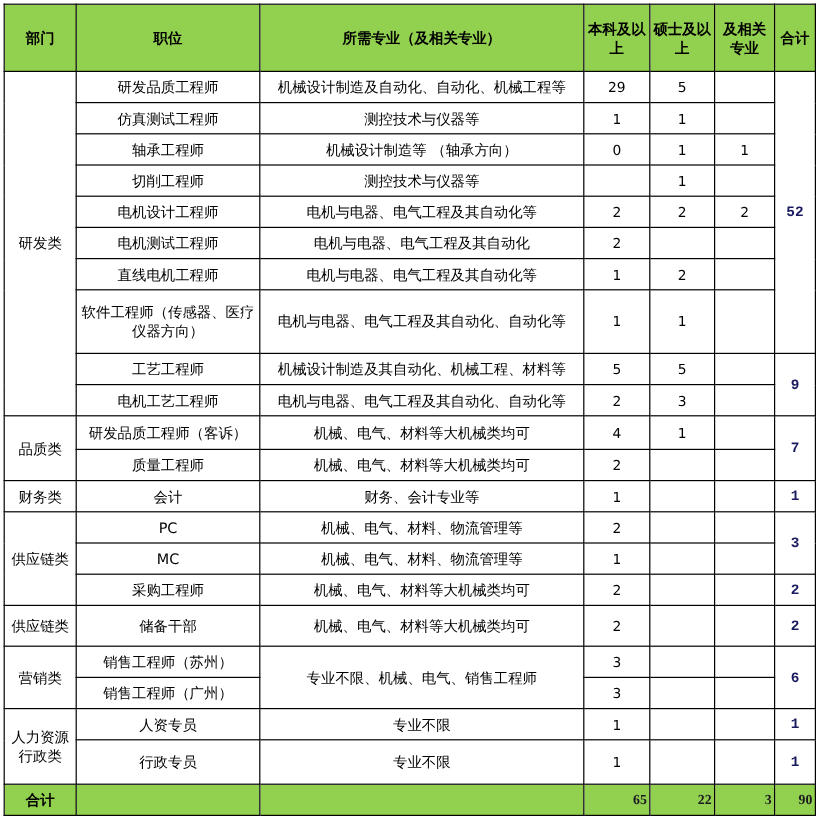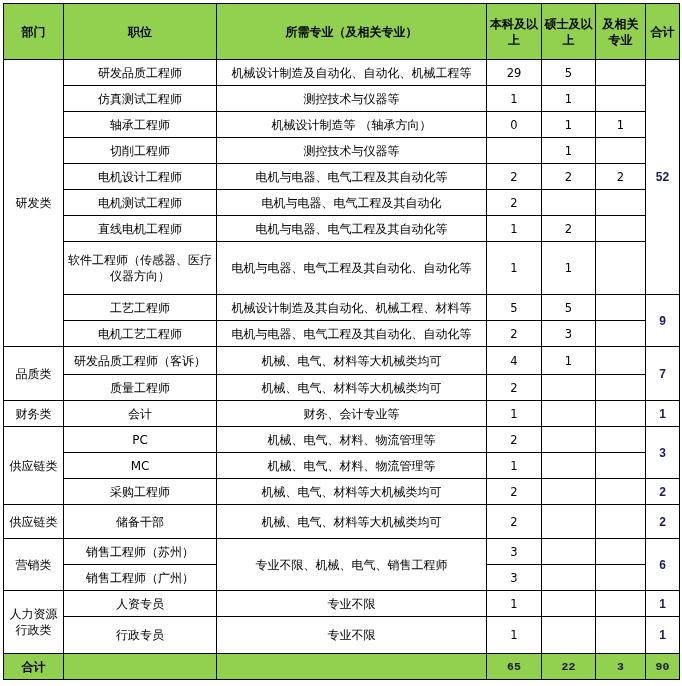--- a/index.html
+++ b/index.html
@@ -16,22 +16,22 @@
   table.recruit td, table.recruit th {
     border: 1.5px solid #000;
     text-align: center;
     vertical-align: middle;
     padding: 0 2px;
     line-height: 16px;
     overflow: hidden;
   }
   th { background: #92d050; font-weight: bold; font-size: 12px; }
   tr.foot td { background: #92d050; font-weight: bold; }
-  td.total { font-weight: bold; color: #1a1a60; font-family: Liberation Sans, sans-serif; }
-  tr.foot td.num { font-family: Liberation Mono, monospace; color: #1a1a20; }
+  td.total { font-weight: bold; color: #1a1a60; font-family: Liberation Mono, monospace; }
+  tr.foot td.num { font-family: Liberation Serif, serif; color: #1a1a20; text-align: right; }
   td.num { font-size: 11.5px; }
   td.dept { line-height: 17px; }
   td.total-top { vertical-align: top; padding-top: 112px; }
 </style>
 </head>
 <body>
 
 <table class="recruit">
   <colgroup>
     <col style="width:60px">

